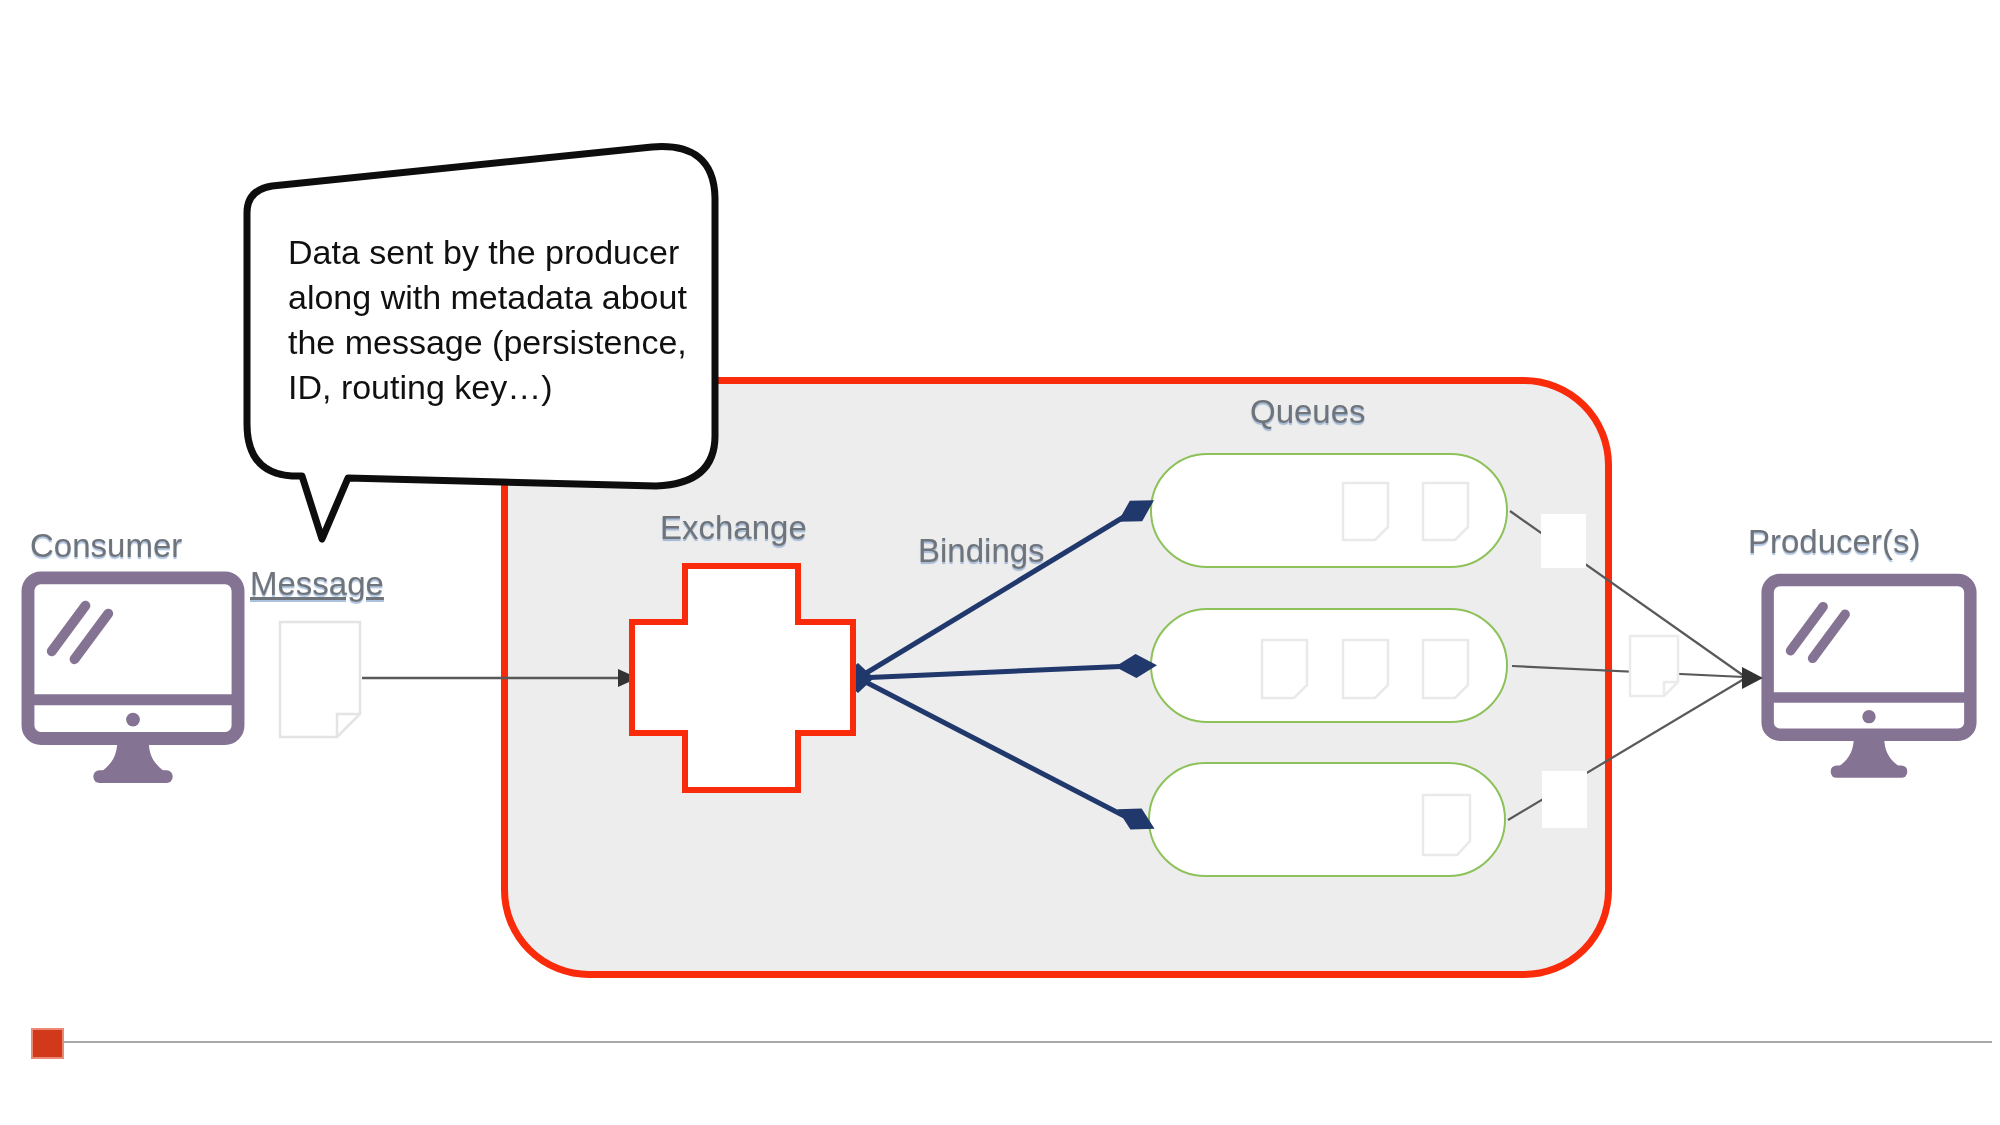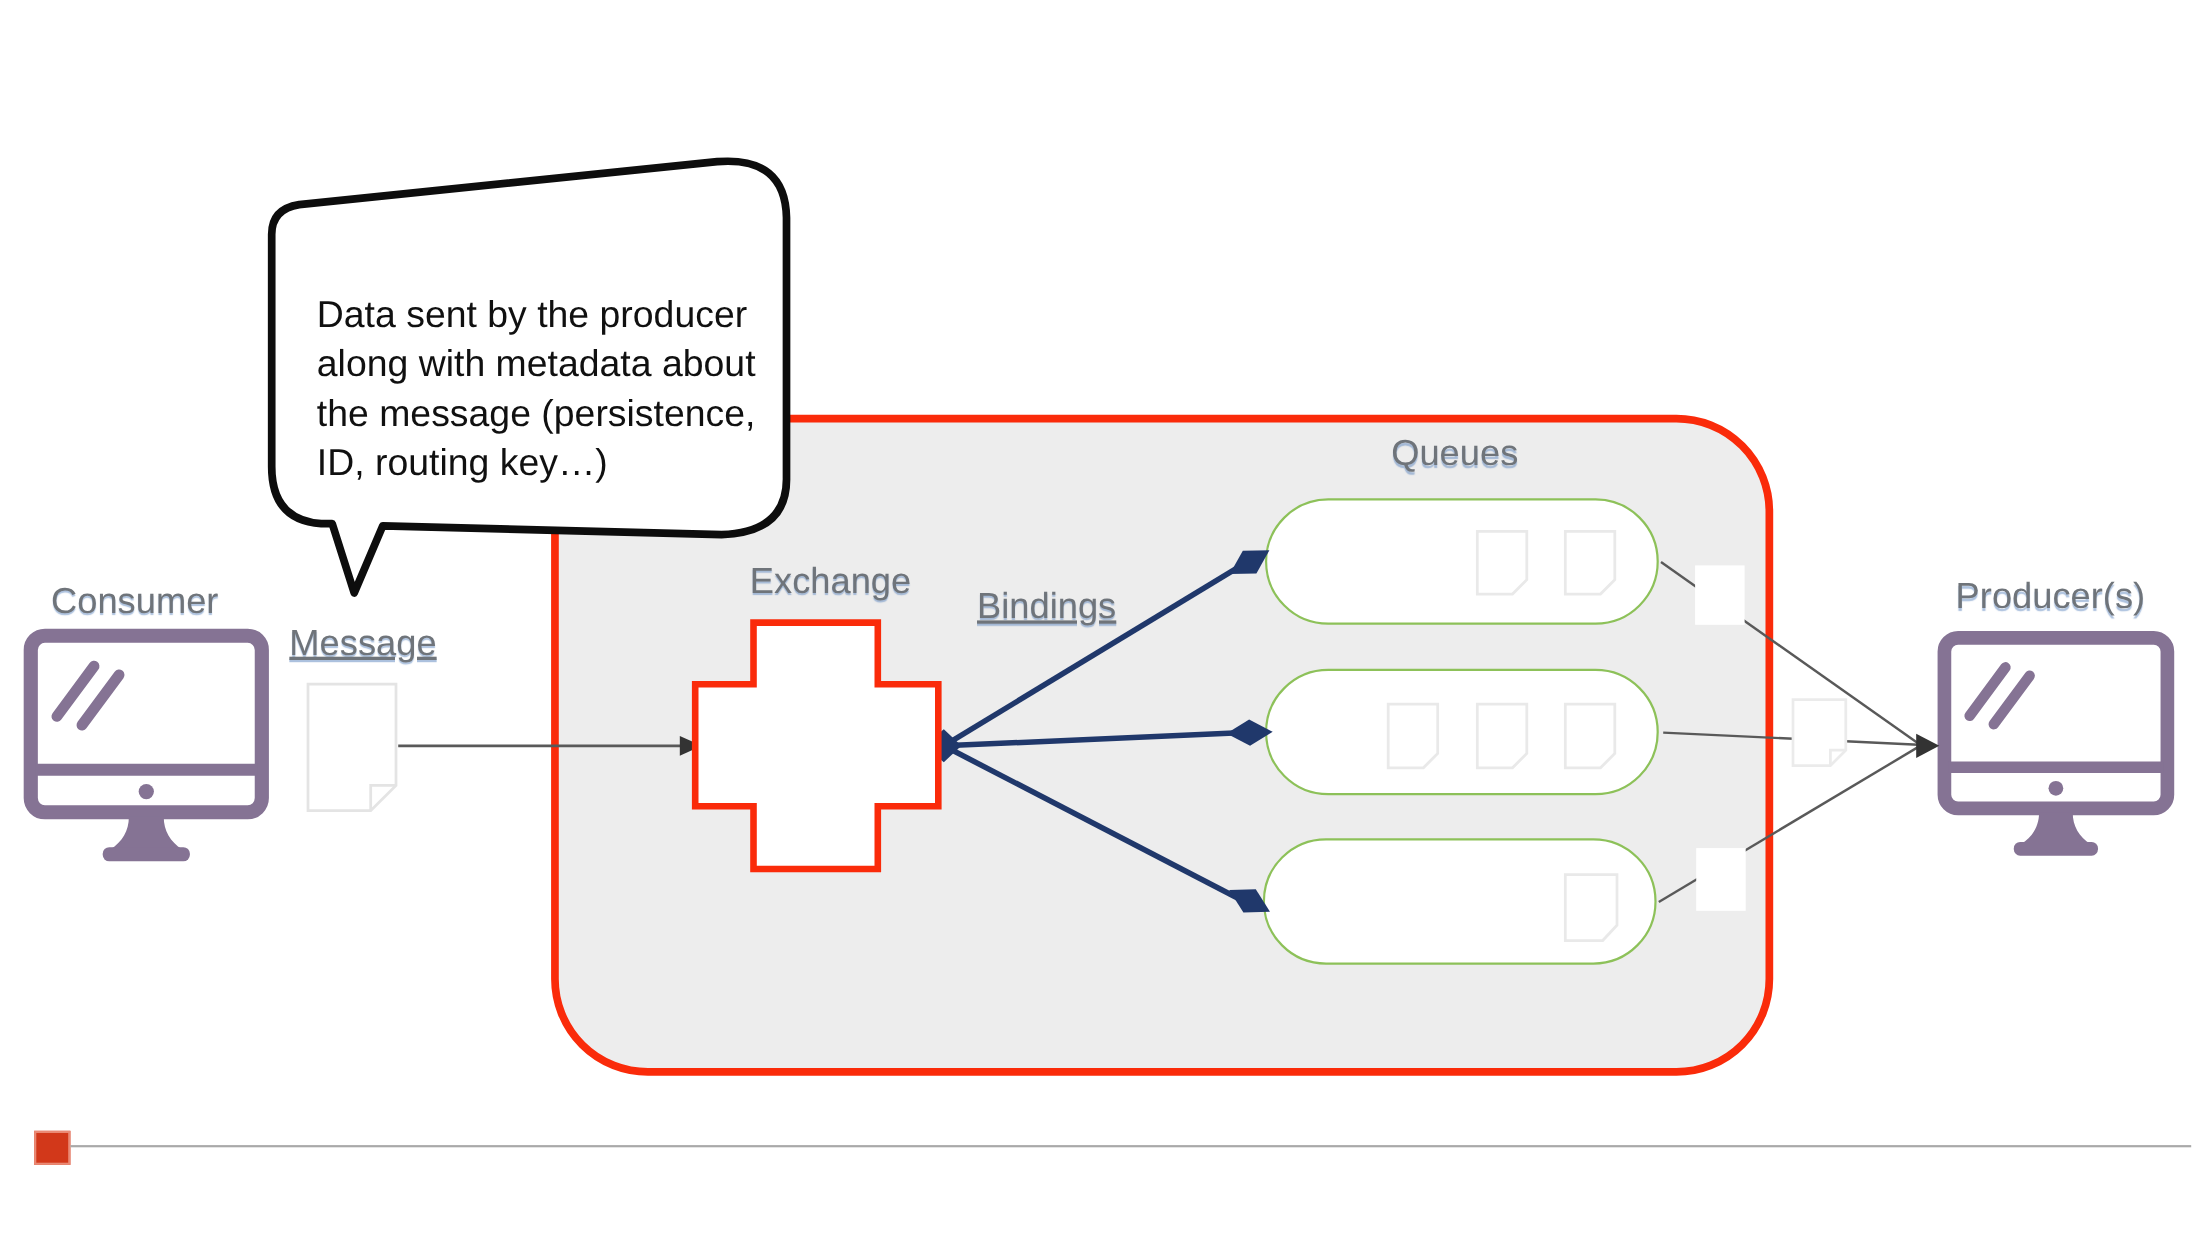--- a/index.html
+++ b/index.html
@@ -19,34 +19,33 @@
     width:358px;height:115px;box-sizing:border-box;
     border:2.5px solid var(--queue_border);border-radius:58px;background:#ffffff;
   }
   .pill1{left:1150px;top:453px;}
   .pill2{left:1150px;top:608px;}
   .pill3{left:1148px;top:762px;}
   
   .lbl{
     color:var(--label_color);
     text-shadow:0 2px 1px rgba(90,132,190,0.50);
-    font-size:33px;line-height:36px;text-align:center;white-space:nowrap;
+    font-size:33px;line-height:36px;white-space:nowrap;
   }
   .lbl-producer{left:30px;top:528px;width:185px;}
   .lbl-message{left:250px;top:566px;width:160px;text-decoration:underline;}
   .lbl-exchange{left:660px;top:510px;width:190px;}
-  .lbl-bindings{left:874px;top:533px;width:155px;text-decoration:underline;}
+  .lbl-bindings{left:918px;top:533px;width:155px;}
   .lbl-queues{left:1250px;top:394px;width:145px;}
   .lbl-consumers{left:1748px;top:524px;width:232px;}
   
   .callout-text{
     left:288px;top:230px;width:460px;
     font-size:34px;line-height:45px;color:#101010;
     white-space:pre-line;
-    margin-top:34px;
   }
   
   .overlay{left:0;top:0;width:2000px;height:1125px;pointer-events:none;}
   
   .monitor{line-height:0;}
   .monitor-producer{left:20px;top:570px;}
   .monitor-consumer{left:1760px;top:572px;}
   
   .accent-square{
     left:31px;top:1028px;width:33px;height:31px;

